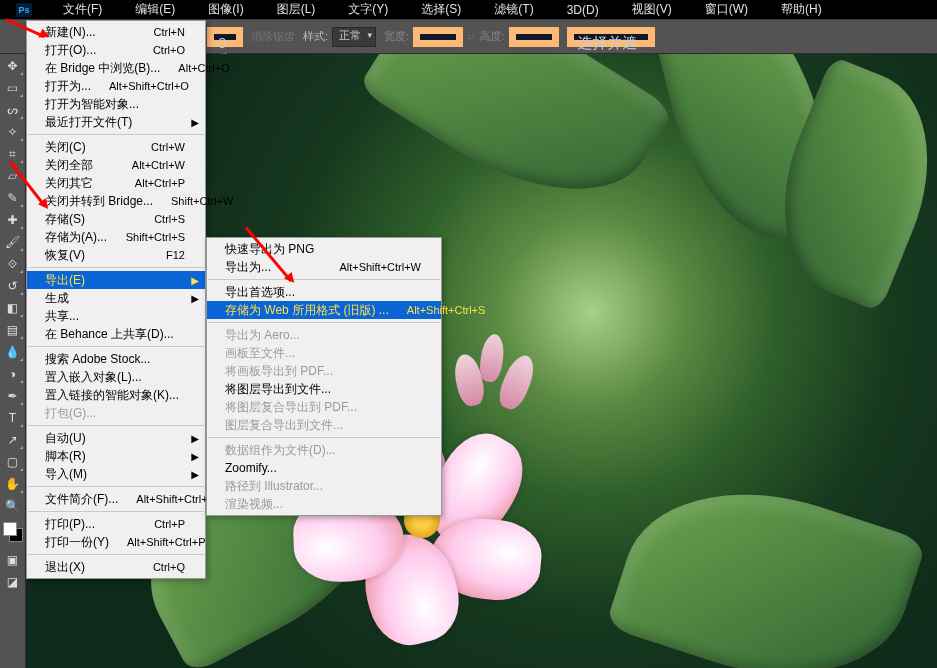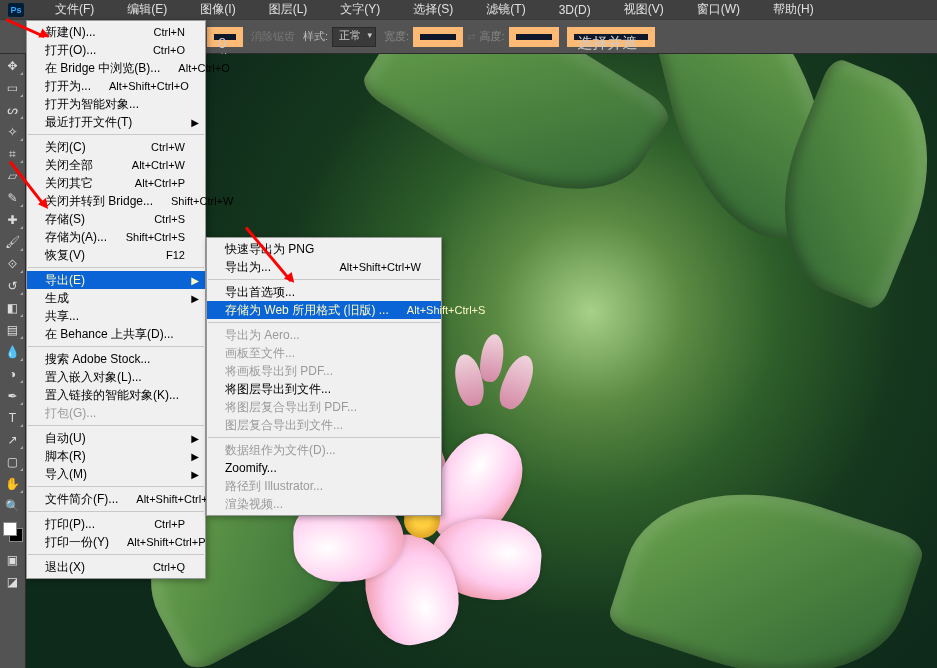--- a/index.html
+++ b/index.html
@@ -7,24 +7,24 @@
     width: 937px; height: 668px;
     background: #535353;
     font-family: "Segoe UI", Tahoma, sans-serif;
     font-size: 12px;
     color: #ccc;
     overflow: hidden;
     position: relative;
   }
   .menubar {
     height: 20px;
-    background: #404040;
+    background: #000000;
     display: flex;
     align-items: center;
-    padding-left: 8px;
+    padding-left: 16px;
     border-bottom: 1px solid #3a3a3a;
   }
   .ps-icon {
     width: 16px; height: 14px;
     background: #001e36;
     color: #31a8ff;
     font-size: 9px;
     font-weight: bold;
     display: flex; align-items: center; justify-content: center;
     margin-right: 4px;
@@ -173,21 +173,21 @@
     display: flex;
     justify-content: space-between;
     align-items: center;
     padding: 2px 20px 2px 18px;
     height: 18px;
     white-space: nowrap;
     cursor: default;
     position: relative;
   }
   .menu-row.disabled { color: #9a9a9a; }
-  .menu-row.highlight { background: #0a64d6; color: #fef9c3; }
+  .menu-row.highlight { background: #0a64d6; color: #fde047; }
   .menu-sep { height: 1px; background: #c8c8c8; margin: 3px 1px; }
   .menu-shortcut { color: inherit; font-size: 11px; padding-left: 18px; }
   .menu-arrow {
     position: absolute;
     right: 6px;
     font-size: 10px;
   }
   .file-menu { left: 26px; top: 20px; width: 180px; }
   .export-submenu { left: 206px; top: 237px; width: 236px; text-align: center; }
   .arrow-line {

